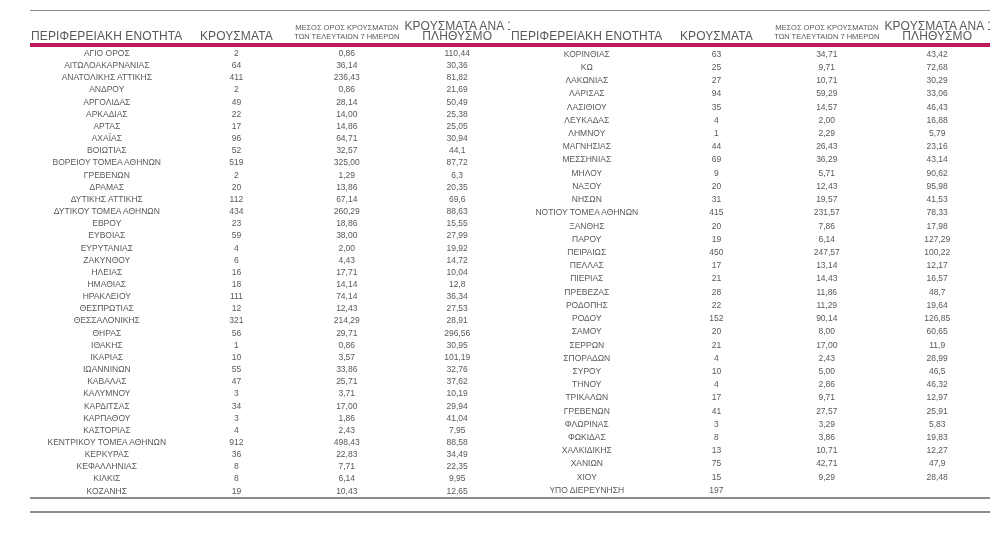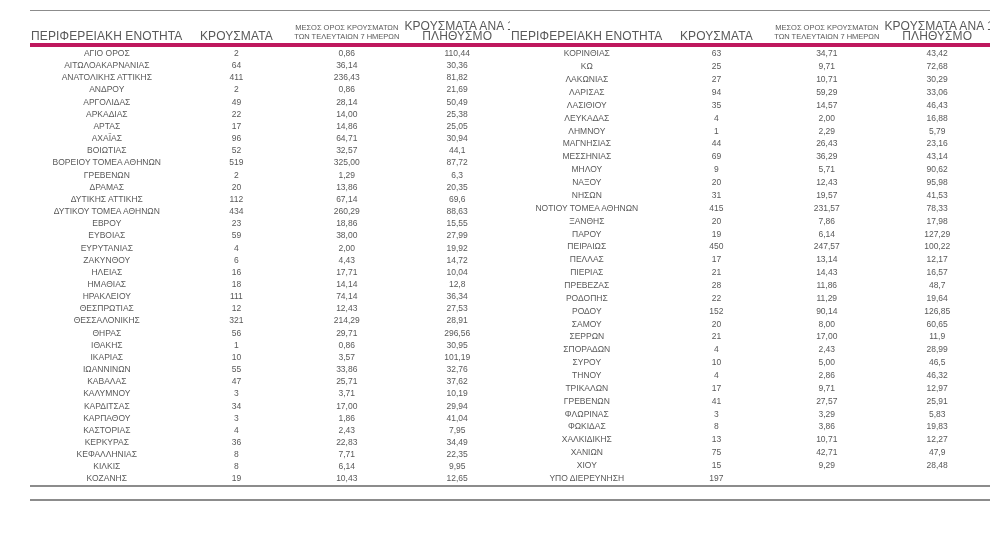--- a/index.html
+++ b/index.html
@@ -283,20 +283,26 @@
             <td>1,86</td>
             <td>41,04</td>
           </tr>
           <tr>
             <td>ΚΑΣΤΟΡΙΑΣ</td>
             <td>4</td>
             <td>2,43</td>
             <td>7,95</td>
           </tr>
           <tr>
+            <td>ΚΕΝΤΡΙΚΟΥ ΤΟΜΕΑ ΑΘΗΝΩΝ</td>
+            <td>912</td>
+            <td>498,43</td>
+            <td>88,58</td>
+          </tr>
+          <tr>
             <td>ΚΕΡΚΥΡΑΣ</td>
             <td>36</td>
             <td>22,83</td>
             <td>34,49</td>
           </tr>
           <tr>
             <td>ΚΕΦΑΛΛΗΝΙΑΣ</td>
             <td>8</td>
             <td>7,71</td>
             <td>22,35</td>

